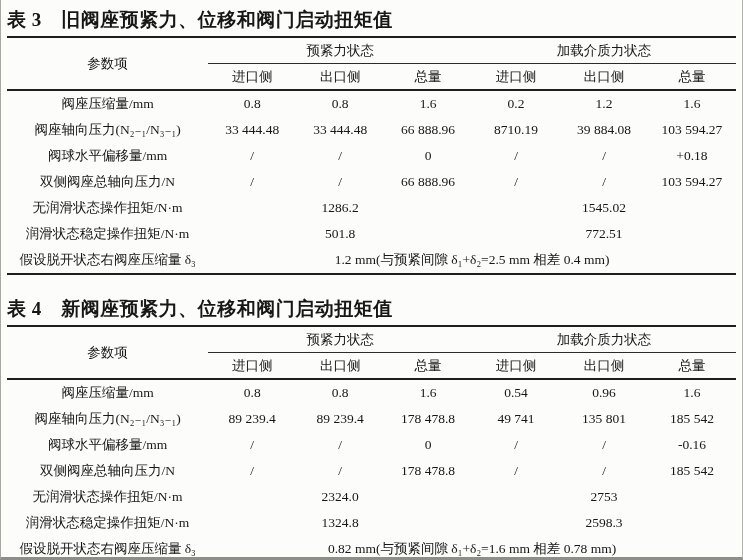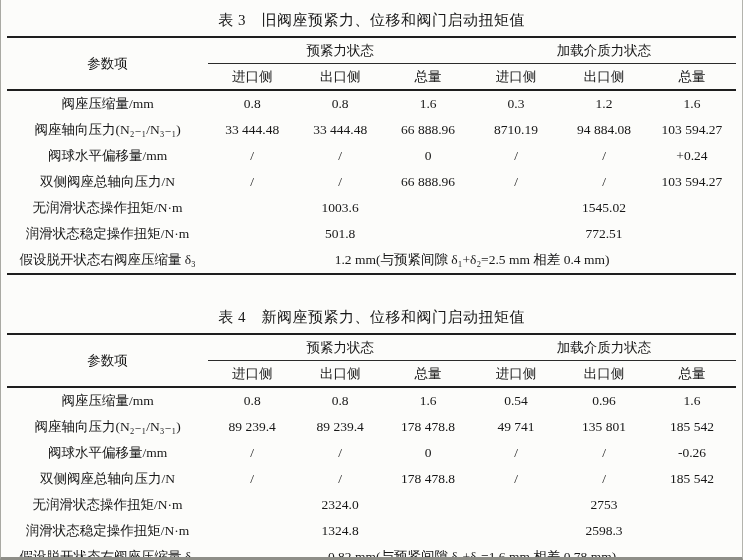--- a/index.html
+++ b/index.html
@@ -15,29 +15,29 @@
     background: #fcfcfa;
     border-left: 1px solid #a9a9a3;
     border-right: 1px solid #b3b3ad;
     border-bottom: 3px solid #8e8e88;
     padding: 10px 6px 0 6px;
     font-family: "Liberation Serif", "DejaVu Serif", serif;
     color: #171717;
     overflow: hidden;
   }
   .tbl-title {
-    text-align: center;
-    font-weight: normal;
-    font-size: 15px;
+    text-align: left;
+    font-weight: bold;
+    font-size: 19px;
     line-height: 20px;
     margin: 0 0 6px 0;
     letter-spacing: 0.5px;
   }
   .tbl-title.second {
-    margin-top: 32px;
+    margin-top: 24px;
   }
   table.datatable {
     width: 100%;
     table-layout: fixed;
     border-collapse: collapse;
     border-top: 2px solid #1e1e1e;
     border-bottom: 2px solid #1e1e1e;
   }
   col.c-label { width: 27.6%; }
   col.c-data  { width: 12.0667%; }
@@ -86,54 +86,54 @@
         <th>出口侧</th>
         <th>总量</th>
       </tr>
     </thead>
     <tbody>
       <tr>
         <td class="lbl">阀座压缩量/mm</td>
         <td>0.8</td>
         <td>0.8</td>
         <td>1.6</td>
-        <td>0.3</td>
+        <td>0.2</td>
         <td>1.2</td>
         <td>1.6</td>
       </tr>
       <tr>
         <td class="lbl">阀座轴向压力(N₂₋₁/N₃₋₁)</td>
         <td>33 444.48</td>
         <td>33 444.48</td>
         <td>66 888.96</td>
         <td>8710.19</td>
-        <td>94 884.08</td>
+        <td>39 884.08</td>
         <td>103 594.27</td>
       </tr>
       <tr>
         <td class="lbl">阀球水平偏移量/mm</td>
         <td>/</td>
         <td>/</td>
         <td>0</td>
         <td>/</td>
         <td>/</td>
-        <td>+0.24</td>
+        <td>+0.18</td>
       </tr>
       <tr>
         <td class="lbl">双侧阀座总轴向压力/N</td>
         <td>/</td>
         <td>/</td>
         <td>66 888.96</td>
         <td>/</td>
         <td>/</td>
         <td>103 594.27</td>
       </tr>
       <tr>
         <td class="lbl">无润滑状态操作扭矩/N·m</td>
-        <td colspan="3">1003.6</td>
+        <td colspan="3">1286.2</td>
         <td colspan="3">1545.02</td>
       </tr>
       <tr>
         <td class="lbl">润滑状态稳定操作扭矩/N·m</td>
         <td colspan="3">501.8</td>
         <td colspan="3">772.51</td>
       </tr>
       <tr>
         <td class="lbl">假设脱开状态右阀座压缩量 δ₃</td>
         <td colspan="6">1.2 mm(与预紧间隙 δ₁+δ₂=2.5 mm 相差 0.4 mm)</td>
@@ -187,21 +187,21 @@
         <td>135 801</td>
         <td>185 542</td>
       </tr>
       <tr>
         <td class="lbl">阀球水平偏移量/mm</td>
         <td>/</td>
         <td>/</td>
         <td>0</td>
         <td>/</td>
         <td>/</td>
-        <td>-0.26</td>
+        <td>-0.16</td>
       </tr>
       <tr>
         <td class="lbl">双侧阀座总轴向压力/N</td>
         <td>/</td>
         <td>/</td>
         <td>178 478.8</td>
         <td>/</td>
         <td>/</td>
         <td>185 542</td>
       </tr>

